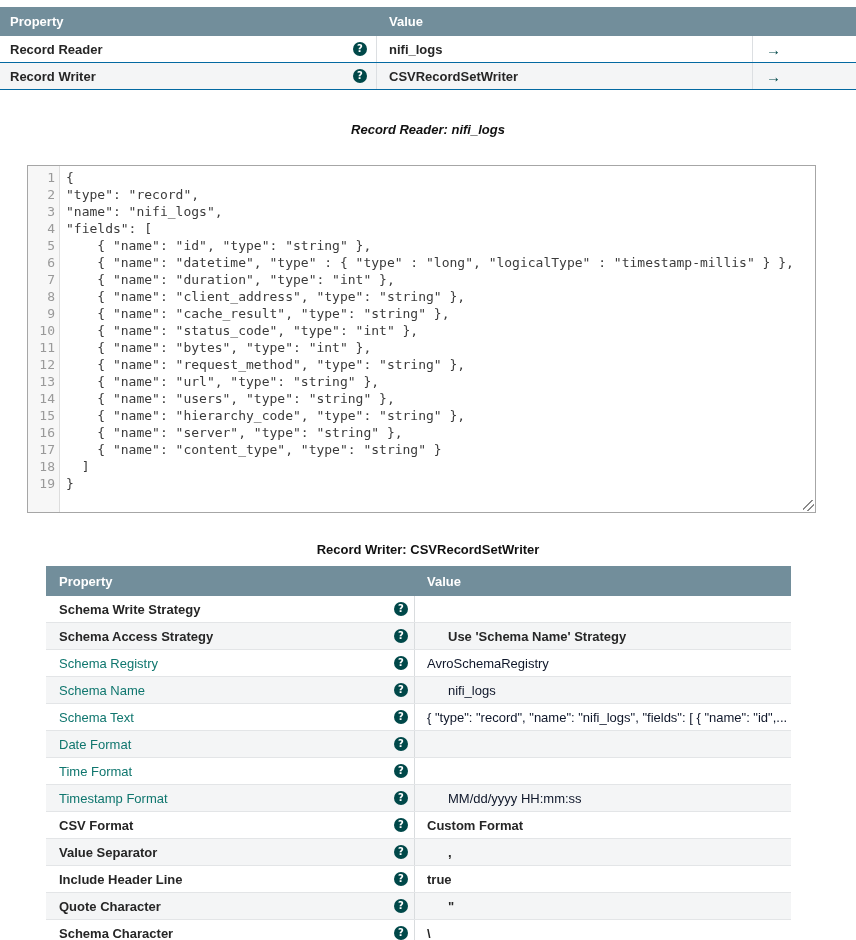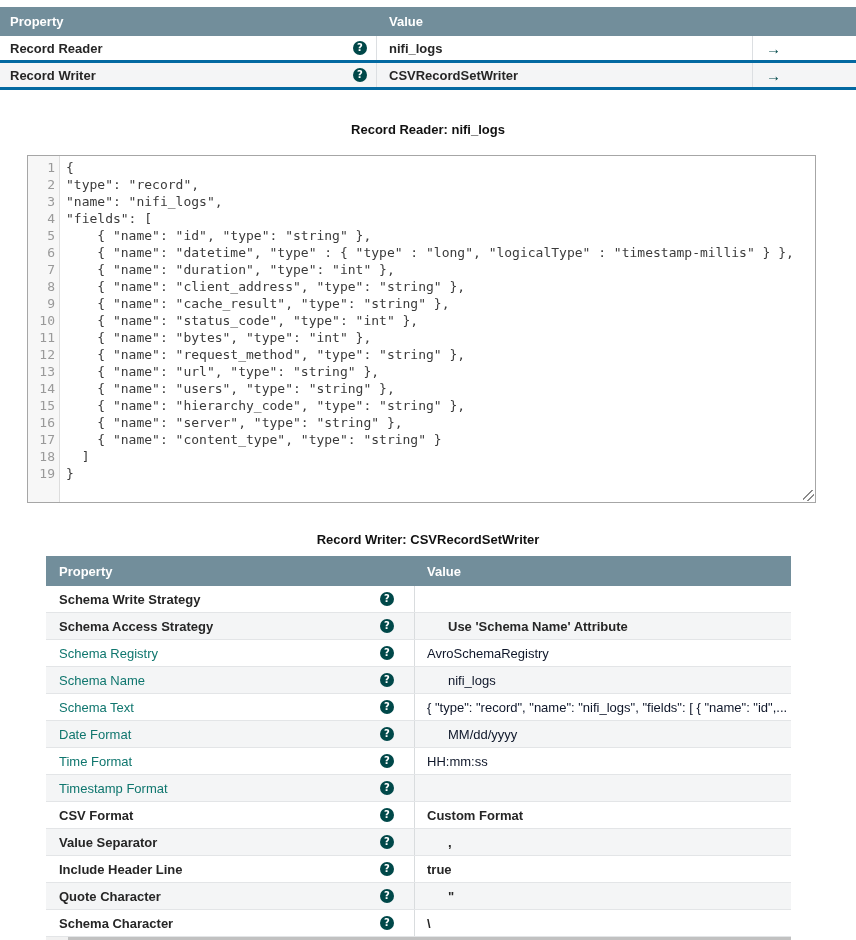--- a/index.html
+++ b/index.html
@@ -9,37 +9,37 @@
     font-family:"Liberation Sans", sans-serif;
     position:relative; overflow:hidden;
     color:#262626;
   }
 
   
   .summary-table { margin-top:7px; width:856px; }
   .sum-header { display:flex; height:29px; background:#728e9b; align-items:center; }
   .sum-header .h-prop { width:377px; padding-left:10px; color:#fff; font-weight:bold; font-size:13px; }
   .sum-header .h-val  { padding-left:12px; color:#fff; font-weight:bold; font-size:13px; }
-  .sum-row { display:flex; height:27px; align-items:stretch; font-size:13px; border-bottom:3px solid #0369a1; background:#fff; }
+  .sum-row { display:flex; height:27px; align-items:stretch; font-size:13px; border-bottom:1px solid #0369a1; background:#fff; }
   .sum-row.alt { background:#f4f5f6;justify-content:space-between; }
   .sum-prop { width:377px; display:flex; align-items:center; justify-content:space-between;
               padding:0 9px 0 10px; border-right:1px solid #dcdfe2; font-weight:bold; color:#262626; }
   .sum-val  { width:376px; display:flex; align-items:center; padding-left:12px;
               border-right:1px solid #dcdfe2; font-weight:bold; color:#262626; }
   .sum-arrow { flex:1; display:flex; align-items:center; padding-left:13px;
                color:#004849; font-weight:bold; font-size:15px; cursor:pointer; }
 
   .help-icon { width:14px; height:14px; min-width:14px; border-radius:50%; background:#004849;
                color:#fff; font-size:10px; font-weight:bold; display:inline-flex;
                align-items:center; justify-content:center; cursor:pointer;
                font-family:"DejaVu Sans", sans-serif; line-height:14px; }
 
   
   .section-title { text-align:center; font-weight:bold; font-size:13px; color:#111; }
-  .title-reader { margin-top:32px; margin-bottom:18px; }
+  .title-reader { margin-top:32px; margin-bottom:28px;font-style:italic; }
   .title-writer { margin-top:29px; margin-bottom:9px; }
 
   
   .code-editor { margin-left:27px; width:789px; height:348px; border:1px solid #a6a6a6;
                  display:flex; font-family:"DejaVu Sans Mono", monospace; font-size:13px;
                  line-height:17px; position:relative; background:#fff; }
   .gutter { width:32px; background:#f7f7f7; border-right:1px solid #ddd;
             padding:3px 4px 0 0; text-align:right; color:#999; }
   .gutter div { height:17px; }
   .code-content { flex:1; padding:3px 0 0 6px; color:#3b3b3b; white-space:pre; overflow:hidden; }
@@ -50,21 +50,21 @@
                    linear-gradient(135deg, transparent 0 10px, #8a8a8a 10px 11.5px, transparent 11.5px); }
 
   
   .props-table { margin-left:46px; width:745px; font-size:13px; }
   .props-header { display:flex; height:30px; background:#728e9b; align-items:center; }
   .props-header .h-prop { width:369px; padding-left:13px; color:#fff; font-weight:bold; font-size:13px; }
   .props-header .h-val  { padding-left:12px; color:#fff; font-weight:bold; font-size:13px; }
   .props-row { display:flex; height:27px; align-items:stretch; border-bottom:1px solid #e3e5e7; background:#fff; }
   .props-row.alt { background:#f4f5f6;gap:21px; }
   .p-prop { width:369px; display:flex; align-items:center; justify-content:space-between;
-            padding:0 20px 0 13px; border-right:1px solid #d9dcde; }
+            padding:0 6px 0 13px; border-right:1px solid #d9dcde; }
   .p-val  { flex:1; display:flex; align-items:center; padding-left:12px;
             white-space:nowrap; overflow:hidden; }
   .props-row.emph .p-prop-label, .props-row.emph .p-val { font-weight:bold; color:#262626; }
   .props-row.norm .p-prop-label { font-weight:normal; color:#0f766e; }
   .props-row.norm .p-val { font-weight:normal; color:#0f172a; }
 
   
   .hscrollbar { margin-left:46px; width:745px; height:8px; background:#f1f1f1; }
   .hscroll-thumb { margin-left:22px; width:723px; height:8px; background:#c1c1c1; cursor:pointer; }
 </style>
@@ -136,21 +136,21 @@
         <div class="p-prop">
           <span class="p-prop-label">Schema Write Strategy</span>
           <span class="help-icon">?</span>
         </div>
       </div>
       <div class="props-row emph alt">
         <div class="p-prop">
           <span class="p-prop-label">Schema Access Strategy</span>
           <span class="help-icon">?</span>
         </div>
-        <div class="p-val">Use 'Schema Name' Attribute</div>
+        <div class="p-val">Use 'Schema Name' Strategy</div>
       </div>
       <div class="props-row norm">
         <div class="p-prop">
           <span class="p-prop-label">Schema Registry</span>
           <span class="help-icon">?</span>
         </div>
         <div class="p-val">AvroSchemaRegistry</div>
       </div>
       <div class="props-row norm alt">
         <div class="p-prop">
@@ -164,34 +164,33 @@
           <span class="p-prop-label">Schema Text</span>
           <span class="help-icon">?</span>
         </div>
         <div class="p-val">{ "type": "record", "name": "nifi_logs", "fields": [ { "name": "id",...</div>
       </div>
       <div class="props-row norm alt">
         <div class="p-prop">
           <span class="p-prop-label">Date Format</span>
           <span class="help-icon">?</span>
         </div>
-        <div class="p-val">MM/dd/yyyy</div>
       </div>
       <div class="props-row norm">
         <div class="p-prop">
           <span class="p-prop-label">Time Format</span>
           <span class="help-icon">?</span>
         </div>
-        <div class="p-val">HH:mm:ss</div>
       </div>
       <div class="props-row norm alt">
         <div class="p-prop">
           <span class="p-prop-label">Timestamp Format</span>
           <span class="help-icon">?</span>
         </div>
+        <div class="p-val">MM/dd/yyyy HH:mm:ss</div>
       </div>
       <div class="props-row emph">
         <div class="p-prop">
           <span class="p-prop-label">CSV Format</span>
           <span class="help-icon">?</span>
         </div>
         <div class="p-val">Custom Format</div>
       </div>
       <div class="props-row emph alt">
         <div class="p-prop">

